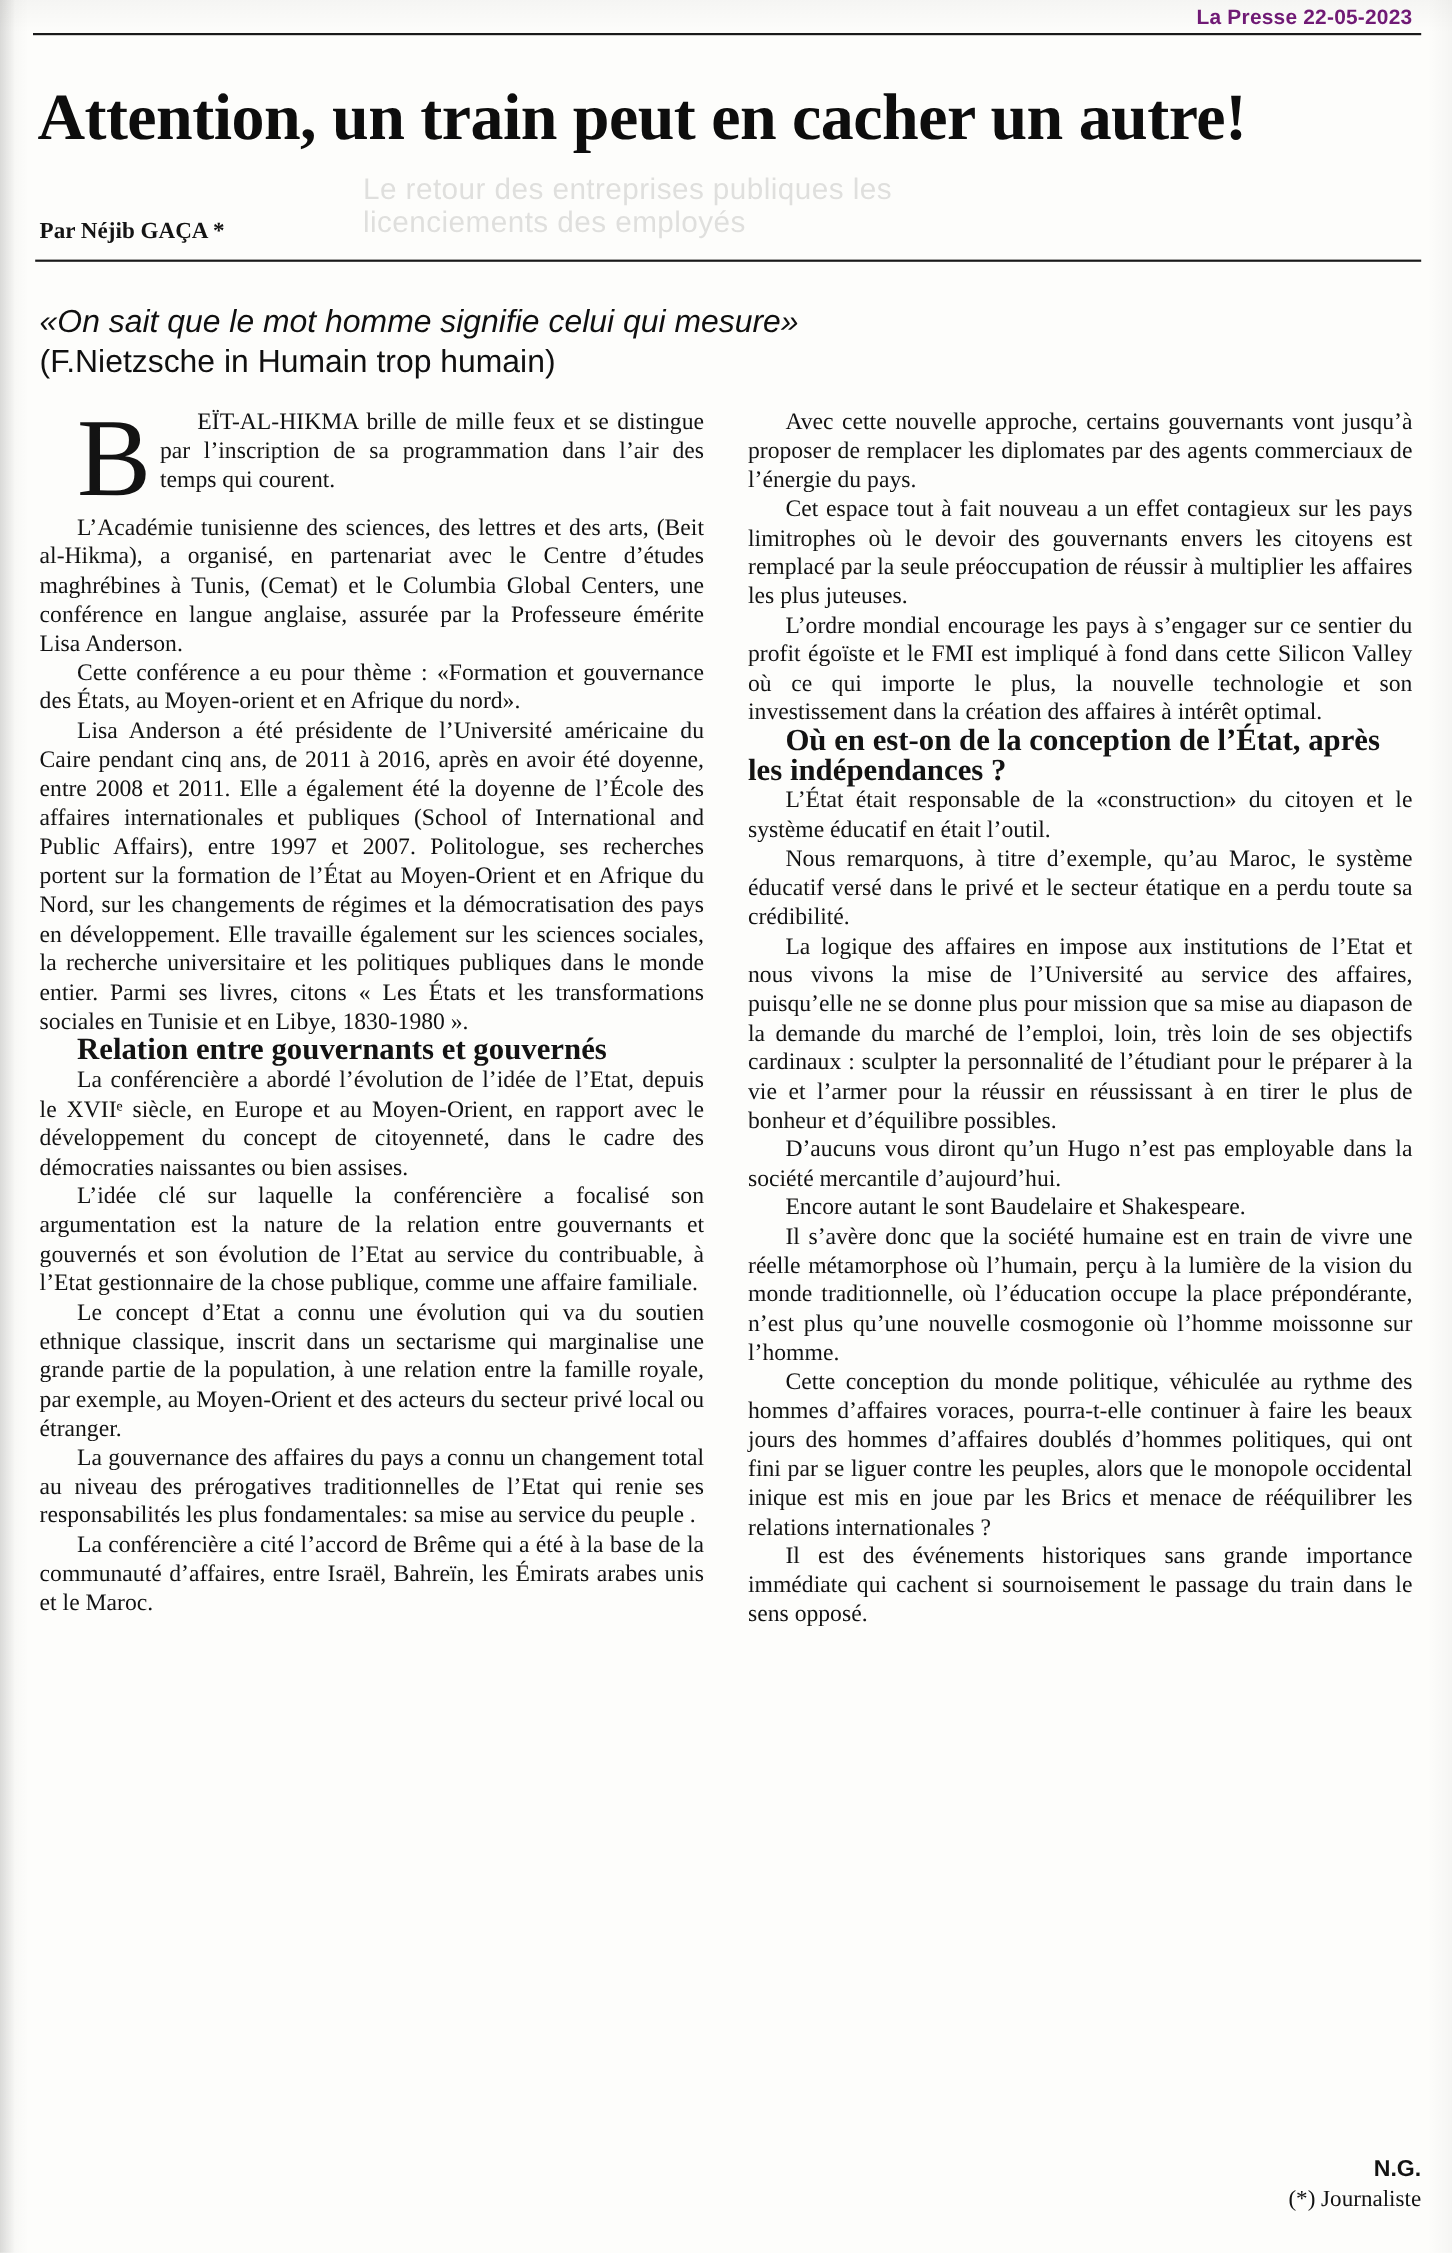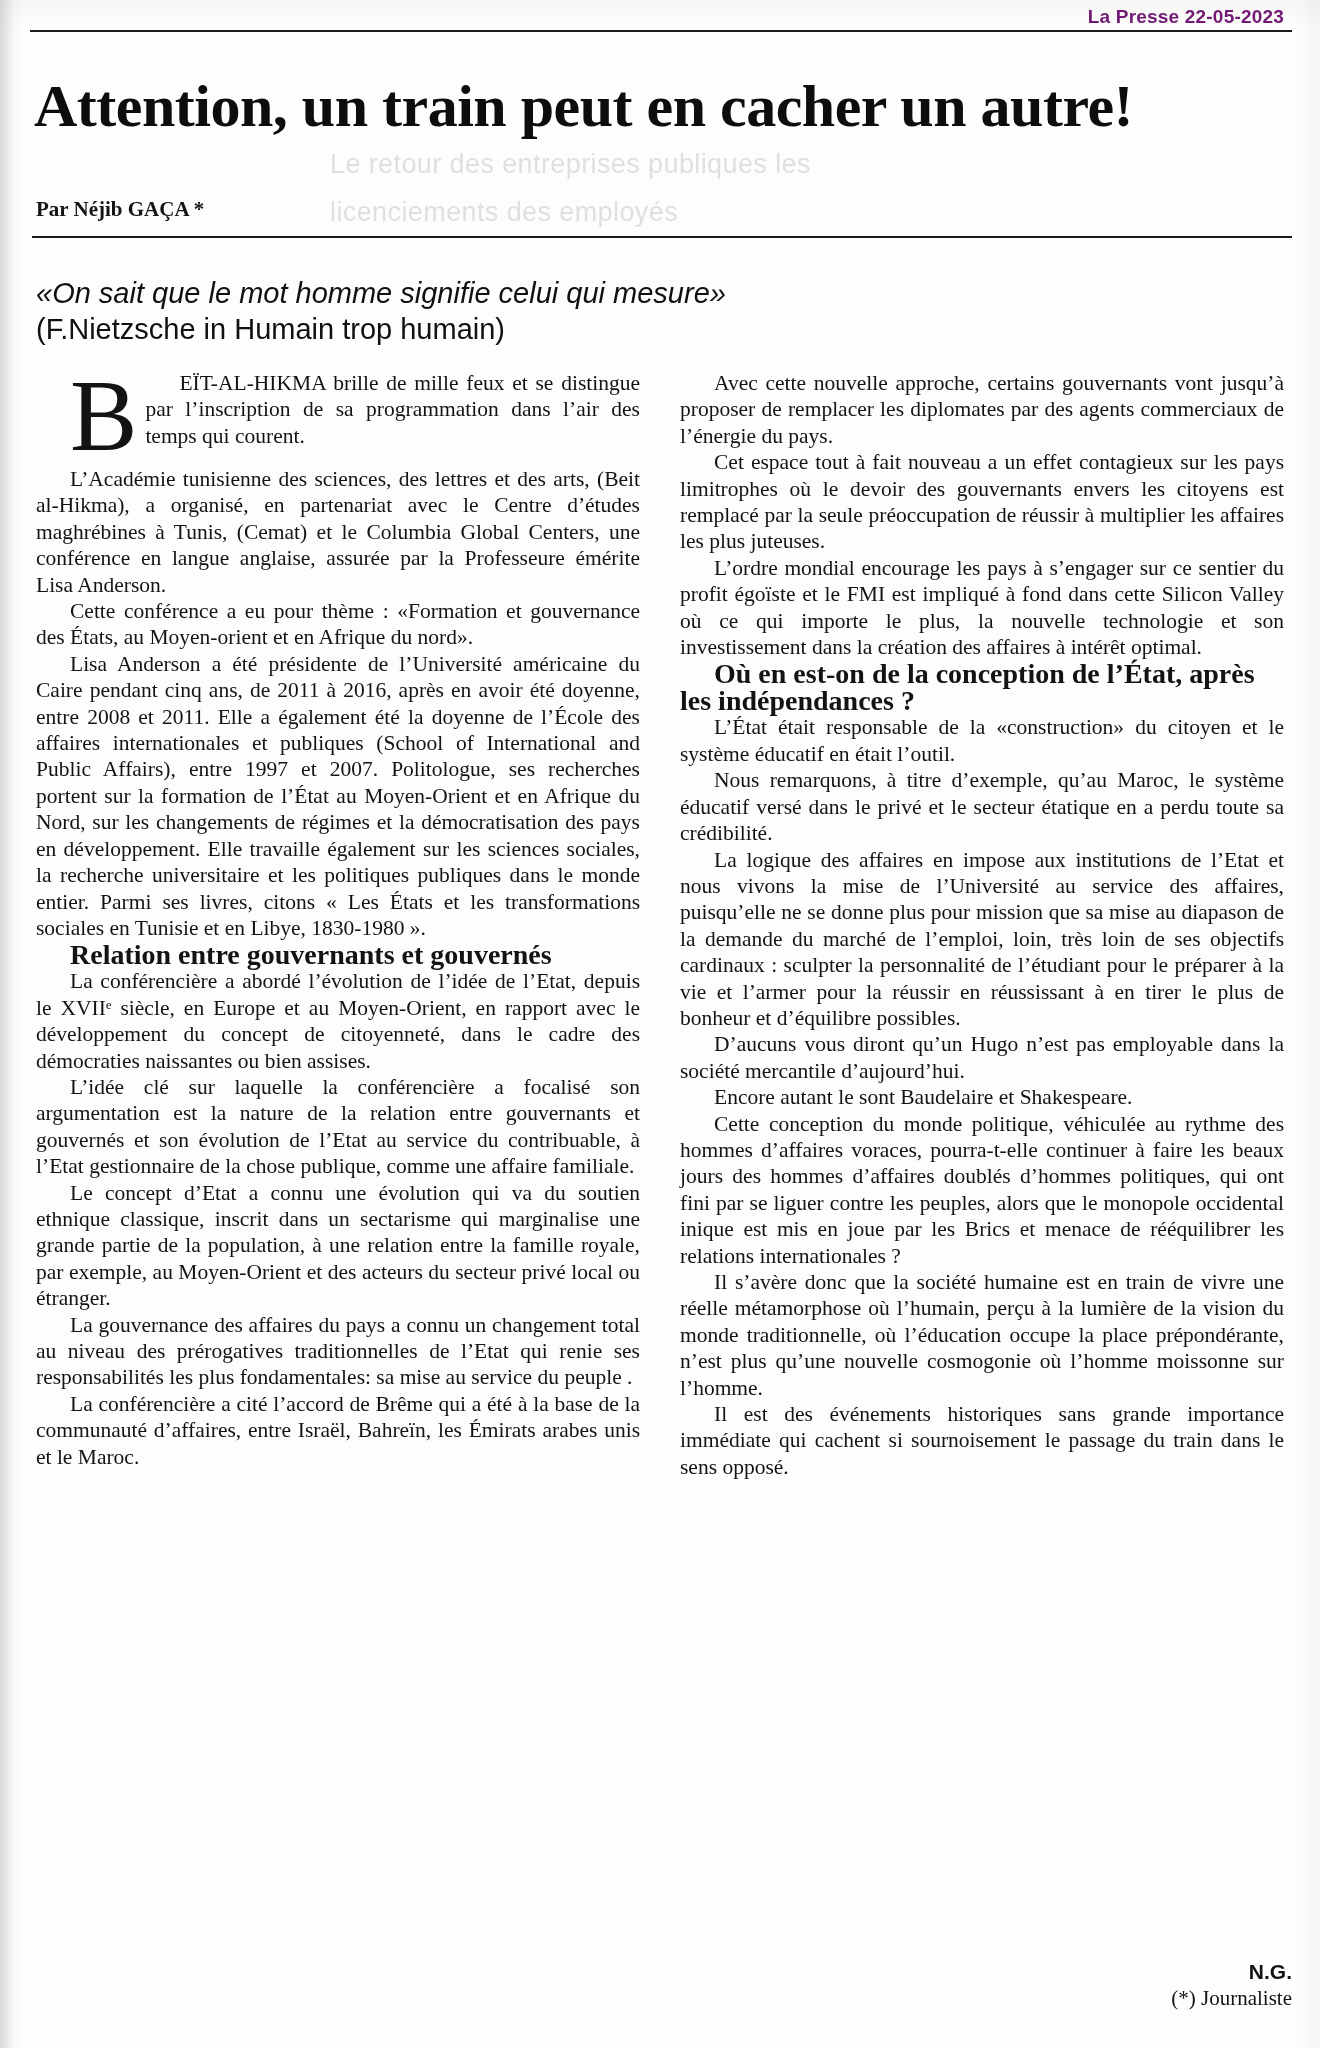--- a/index.html
+++ b/index.html
@@ -150,21 +150,21 @@
     font-size: 21px;
   }
   .ghost {
     position: absolute;
     pointer-events: none;
     color: rgba(90,90,90,0.18);
     font-family: "Liberation Sans", sans-serif;
     font-size: 27px;
     letter-spacing: 0.4px;
   }
-  .ghost.g1 { top: 140px; left: 330px; width: 560px; line-height: 48px; }
+  .ghost.g1 { top: 157px; left: 330px; width: 560px; line-height: 30px; }
   .ghost.g2 { bottom: 52px; left: 300px; width: 560px; line-height: 34px; font-size: 23px;}
   .edge-left {
     position: absolute;
     top: 0; left: 0; width: 14px; height: 2048px;
     background: linear-gradient(90deg, rgba(0,0,0,0.10), rgba(0,0,0,0));
     pointer-events: none;
   }
 </style>
 </head>
 <body>
@@ -204,22 +204,22 @@
     <div class="col">
       <p>Avec cette nouvelle approche, certains gouvernants vont jusqu’à proposer de remplacer les diplomates par des agents commerciaux de l’énergie du pays.</p>
       <p>Cet espace tout à fait nouveau a un effet contagieux sur les pays limitrophes où le devoir des gouvernants envers les citoyens est remplacé par la seule préoccupation de réussir à multiplier les affaires les plus juteuses.</p>
       <p>L’ordre mondial encourage les pays à s’engager sur ce sentier du profit égoïste et le FMI est impliqué à fond dans cette Silicon Valley où ce qui importe le plus, la nouvelle technologie et son investissement dans la création des affaires à intérêt optimal.</p>
       <p class="subhead">Où en est-on de la conception de l’État, après les indépendances ?</p>
       <p>L’État était responsable de la «construction» du citoyen et le système éducatif en était l’outil.</p>
       <p>Nous remarquons, à titre d’exemple, qu’au Maroc, le système éducatif versé dans le privé et le secteur étatique en a perdu toute sa crédibilité.</p>
       <p>La logique des affaires en impose aux institutions de l’Etat et nous vivons la mise de l’Université au service des affaires, puisqu’elle ne se donne plus pour mission que sa mise au diapason de la demande du marché de l’emploi, loin, très loin de ses objectifs cardinaux : sculpter la personnalité de l’étudiant pour le préparer à la vie et l’armer pour la réussir en réussissant à en tirer le plus de bonheur et d’équilibre possibles.</p>
       <p>D’aucuns vous diront qu’un Hugo n’est pas employable dans la société mercantile d’aujourd’hui.</p>
       <p>Encore autant le sont Baudelaire et Shakespeare.</p>
+      <p>Il s’avère donc que la société humaine est en train de vivre une réelle métamorphose où l’humain, perçu à la lumière de la vision du monde traditionnelle, où l’éducation occupe la place prépondérante, n’est plus qu’une nouvelle cosmogonie où l’homme moissonne sur l’homme.</p>
       <p>Cette conception du monde politique, véhiculée au rythme des hommes d’affaires voraces, pourra-t-elle continuer à faire les beaux jours des hommes d’affaires doublés d’hommes politiques, qui ont fini par se liguer contre les peuples, alors que le monopole occidental inique est mis en joue par les Brics et menace de rééquilibrer les relations internationales ?</p>
-      <p>Il s’avère donc que la société humaine est en train de vivre une réelle métamorphose où l’humain, perçu à la lumière de la vision du monde traditionnelle, où l’éducation occupe la place prépondérante, n’est plus qu’une nouvelle cosmogonie où l’homme moissonne sur l’homme.</p>
       <p>Il est des événements historiques sans grande importance immédiate qui cachent si sournoisement le passage du train dans le sens opposé.</p>
     </div>
   </div>
 
   <div class="signature">
     <div class="ng">N.G.</div>
     <div>(*) Journaliste</div>
   </div>
 </div>
 

